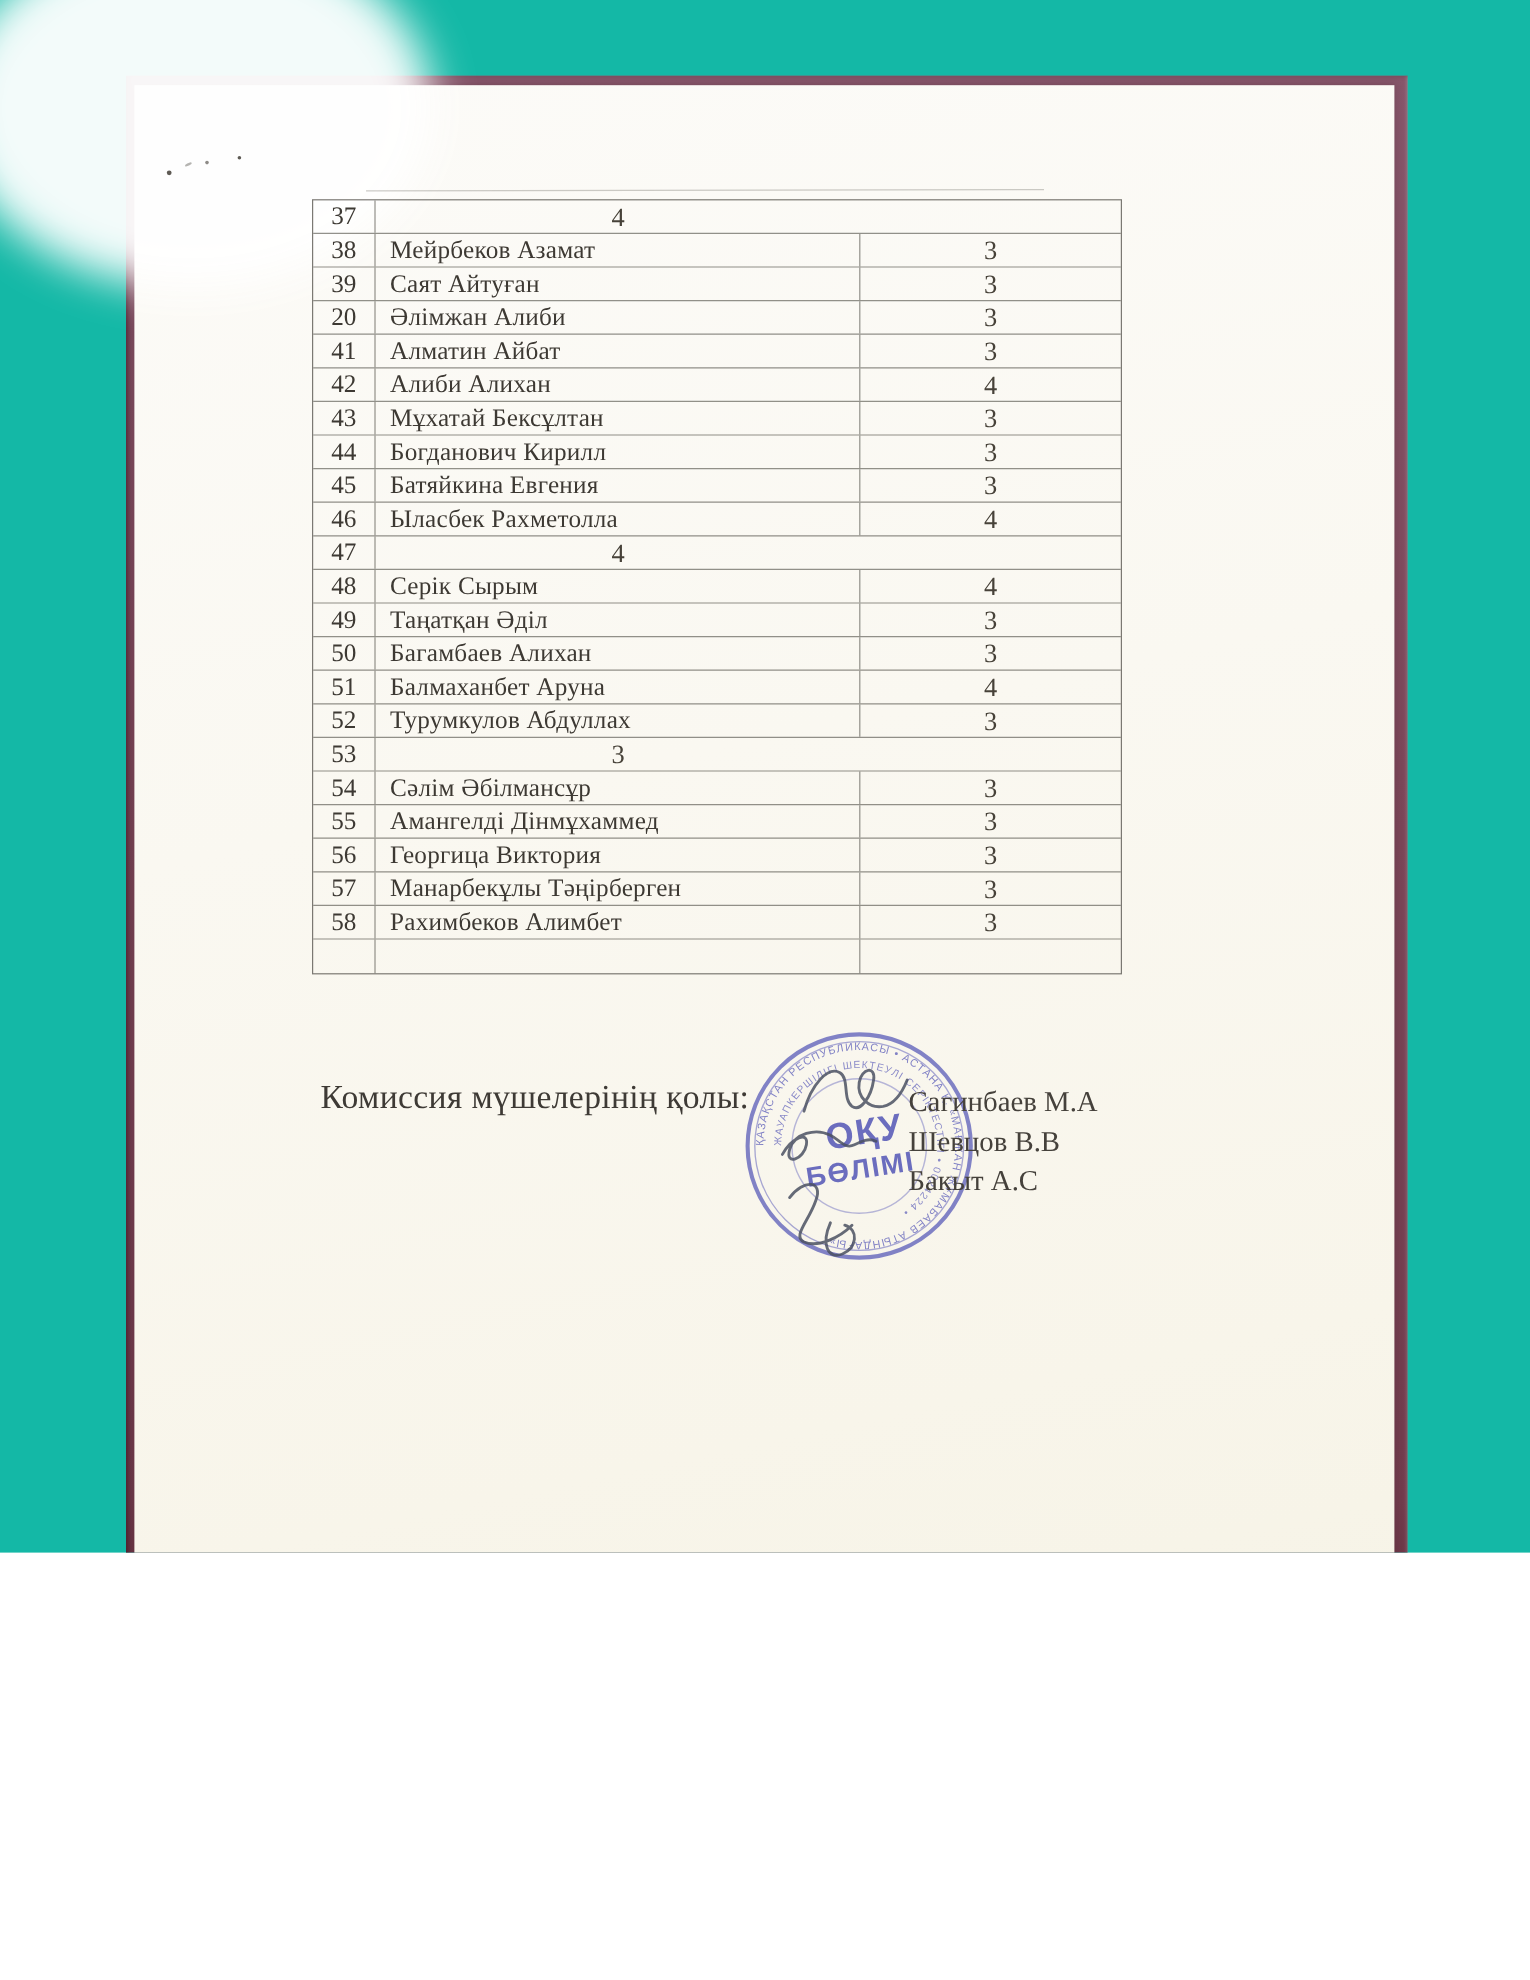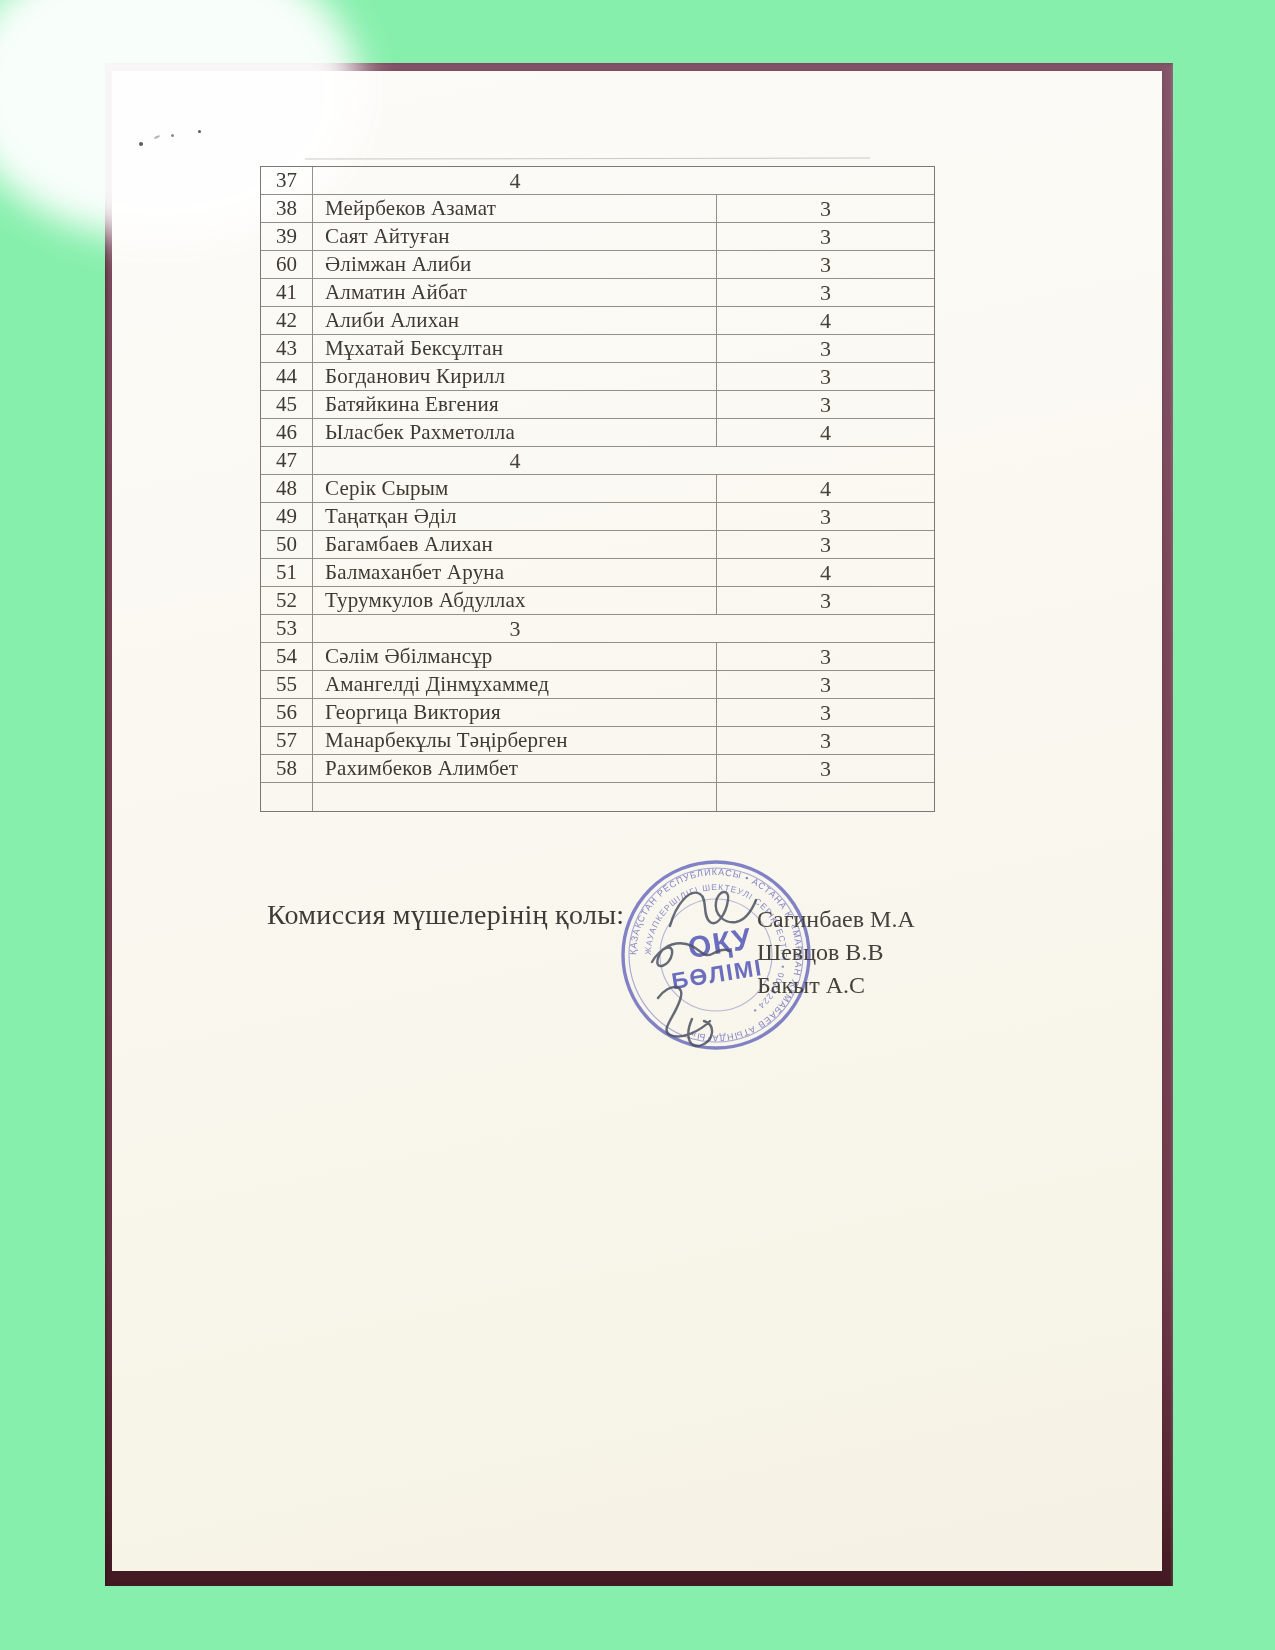--- a/index.html
+++ b/index.html
@@ -1,18 +1,18 @@
 <!DOCTYPE html>
 <html><head>
 <meta charset="utf-8">
 <style>
   html,body { margin:0; padding:0; background:#ffffff; }
   .canvas {
-    position:relative; width:1275px; height:1650px; overflow:hidden;
-    background:#86efac;
+    position:relative; width:1275px; height:1294px; overflow:hidden;
+    background:#14b8a6;
     font-family:"Liberation Serif", serif;
   }
   
   .backing {
     position:absolute; left:105px; top:63px; width:1068px; height:1523px;
     background:linear-gradient(180deg,#86566a 0%, #7b4759 38%, #713c4d 78%, #562632 94%, #421a24 100%);
     box-shadow:inset 3px 0 4px -1px rgba(45,12,22,.55), inset -2px 0 3px -1px rgba(255,255,255,.18);
   }
   
   .paper {
@@ -95,21 +95,21 @@
     <div class="cell cgrade">3</div>
   </div>
 
   <div class="trow">
     <div class="cell cnum">39</div>
     <div class="cell cname">Саят Айтуған</div>
     <div class="cell cgrade">3</div>
   </div>
 
   <div class="trow">
-    <div class="cell cnum">60</div>
+    <div class="cell cnum">20</div>
     <div class="cell cname">Әлімжан Алиби</div>
     <div class="cell cgrade">3</div>
   </div>
 
   <div class="trow">
     <div class="cell cnum">41</div>
     <div class="cell cname">Алматин Айбат</div>
     <div class="cell cgrade">3</div>
   </div>
 

